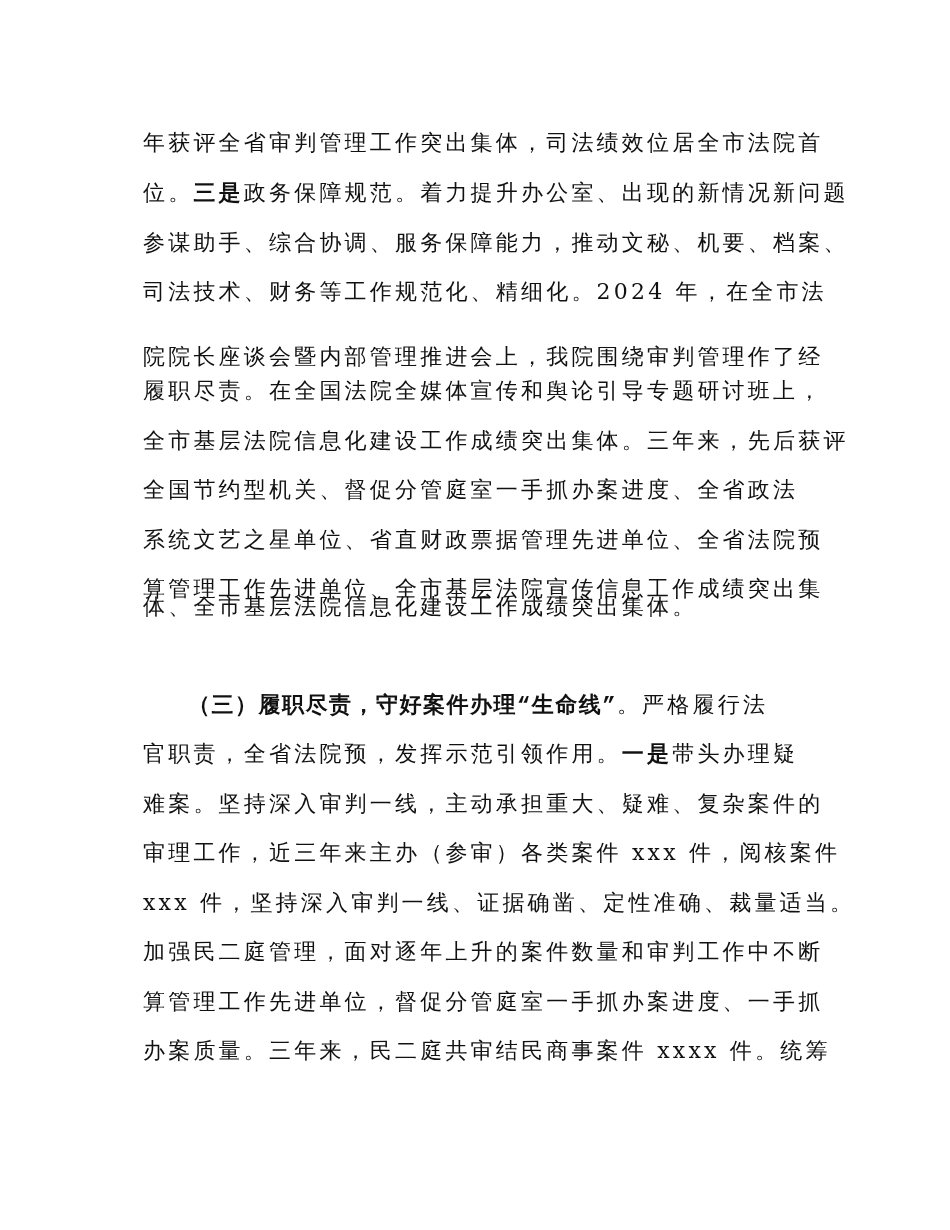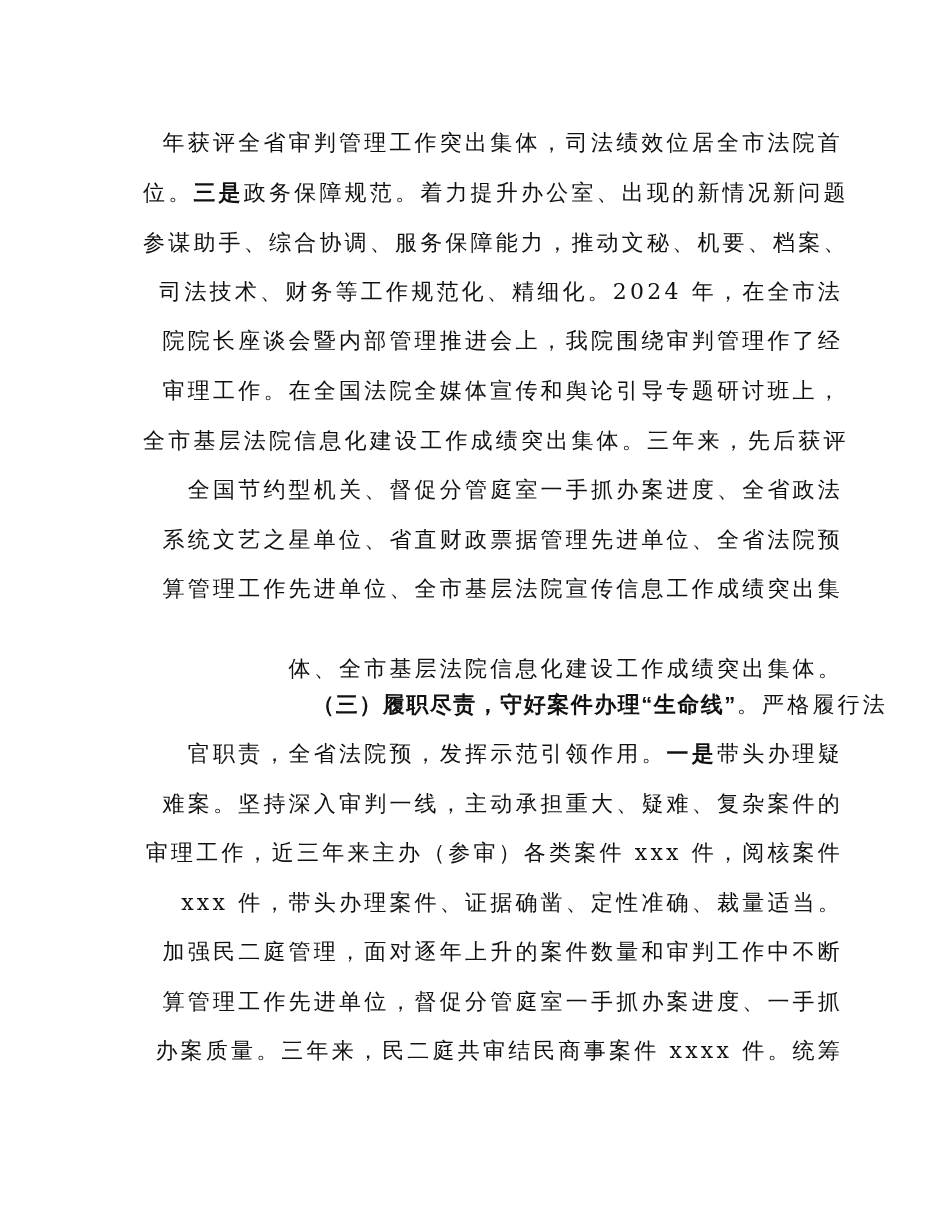--- a/index.html
+++ b/index.html
@@ -1,46 +1,46 @@
 <!DOCTYPE html>
 <html><head>
 <meta charset="utf-8">
 <style>
   html, body { margin: 0; padding: 0; background: #ffffff; }
   body { width: 950px; height: 1230px; position: relative; overflow: hidden;
          font-family: "DejaVu Serif", "Liberation Serif", serif; color: #111; }
-  .page { position: absolute; left: 0; top: 0; width: 950px; height: 922px; background: #fff; text-align: right; }
+  .page { position: absolute; left: 0; top: 0; width: 950px; height: 922px; background: #fff; }
   .line { position: absolute; left: 143px; width: 700px; height: 30px;
           font-size: 22px; line-height: 30px; white-space: nowrap;
           letter-spacing: 3.2px; }
   .line.indent { left: 188px; }
-  .bold { font-family: Liberation Sans, sans-serif; font-weight: bold; letter-spacing: 1.5px; }
+  .bold { font-family: Liberation Mono, monospace; font-weight: bold; letter-spacing: 1.5px; }
   .b { font-family: Liberation Sans, sans-serif; font-weight: bold; }
 </style>
 </head>
 <body>
 
 <div class="page">
   <div>
     <div class="line" style="top:128px">年获评全省审判管理工作突出集体，司法绩效位居全市法院首</div>
     <div class="line" style="top:178px"><span>位。</span><span class="b">三是</span><span>政务保障规范。着力提升办公室、出现的新情况新问题</span></div>
     <div class="line" style="top:228px">参谋助手、综合协调、服务保障能力，推动文秘、机要、档案、</div>
     <div class="line" style="top:277px">司法技术、财务等工作规范化、精细化。2024 年，在全市法</div>
-    <div class="line" style="top:326px">院院长座谈会暨内部管理推进会上，我院围绕审判管理作了经</div>
-    <div class="line" style="top:376px">审理工作。在全国法院全媒体宣传和舆论引导专题研讨班上，</div>
+    <div class="line" style="top:342px">院院长座谈会暨内部管理推进会上，我院围绕审判管理作了经</div>
+    <div class="line" style="top:376px">履职尽责。在全国法院全媒体宣传和舆论引导专题研讨班上，</div>
     <div class="line" style="top:426px">全市基层法院信息化建设工作成绩突出集体。三年来，先后获评</div>
     <div class="line" style="top:475px">全国节约型机关、督促分管庭室一手抓办案进度、全省政法</div>
     <div class="line" style="top:525px">系统文艺之星单位、省直财政票据管理先进单位、全省法院预</div>
     <div class="line" style="top:574px">算管理工作先进单位、全市基层法院宣传信息工作成绩突出集</div>
-    <div class="line" style="top:654px">体、全市基层法院信息化建设工作成绩突出集体。</div>
+    <div class="line" style="top:592px">体、全市基层法院信息化建设工作成绩突出集体。</div>
   </div>
 
   <div>
     <div class="line indent" style="top:690px"><span class="bold">（三）履职尽责，守好案件办理“生命线”</span><span>。严格履行法</span></div>
     <div class="line" style="top:739px"><span>官职责，全省法院预，发挥示范引领作用。</span><span class="b">一是</span><span>带头办理疑</span></div>
     <div class="line" style="top:789px">难案。坚持深入审判一线，主动承担重大、疑难、复杂案件的</div>
     <div class="line" style="top:838px">审理工作，近三年来主办（参审）各类案件 xxx 件，阅核案件</div>
-    <div class="line" style="top:888px">xxx 件，带头办理案件、证据确凿、定性准确、裁量适当。</div>
+    <div class="line" style="top:888px">xxx 件，坚持深入审判一线、证据确凿、定性准确、裁量适当。</div>
     <div class="line" style="top:937px">加强民二庭管理，面对逐年上升的案件数量和审判工作中不断</div>
     <div class="line" style="top:987px">算管理工作先进单位，督促分管庭室一手抓办案进度、一手抓</div>
     <div class="line" style="top:1036px">办案质量。三年来，民二庭共审结民商事案件 xxxx 件。统筹</div>
   </div>
 </div>
 
 </body></html>

